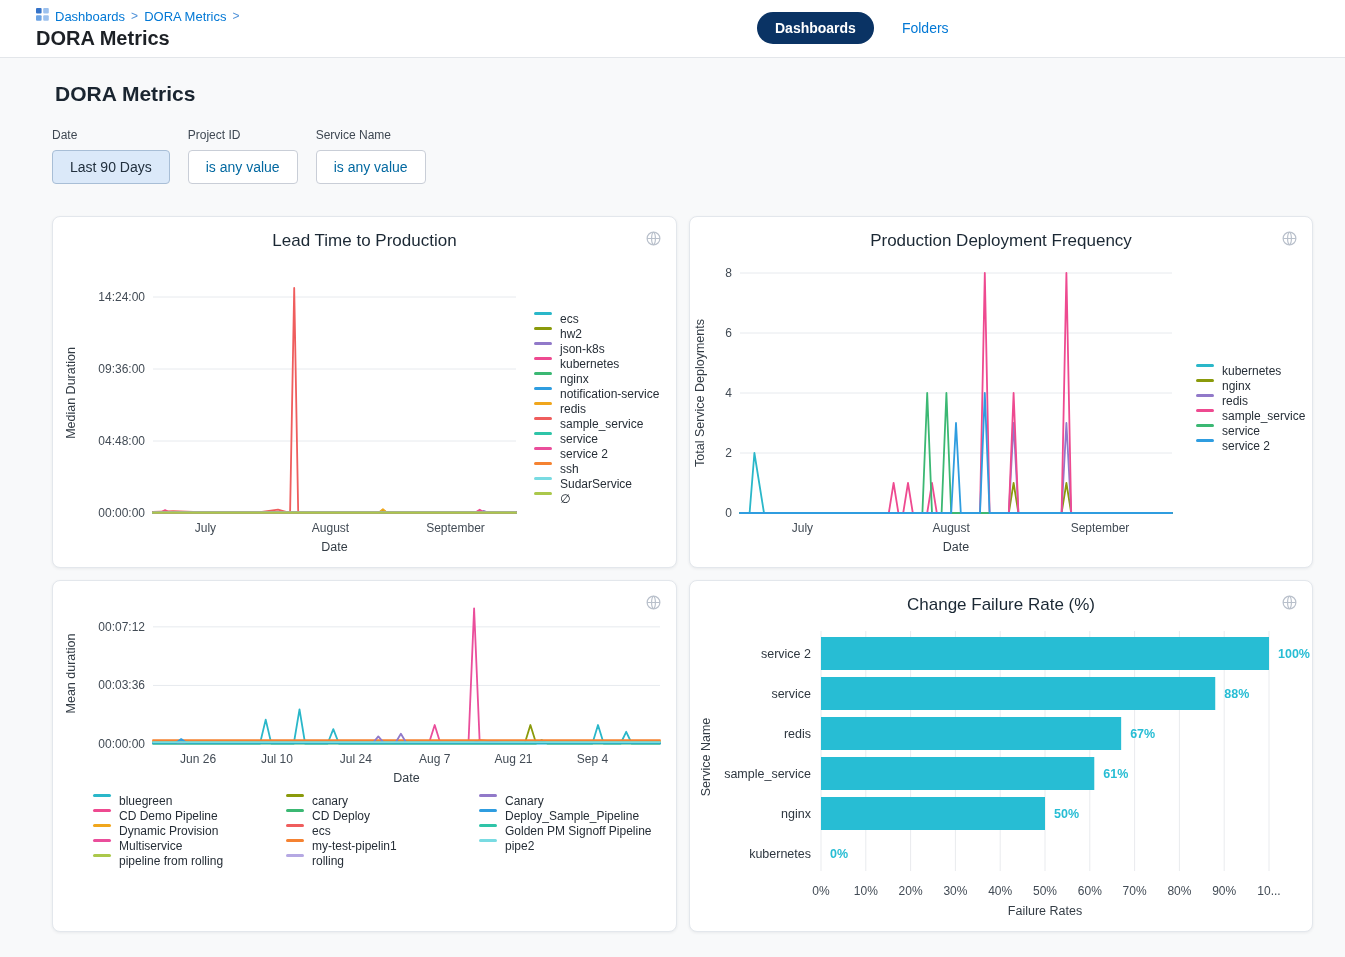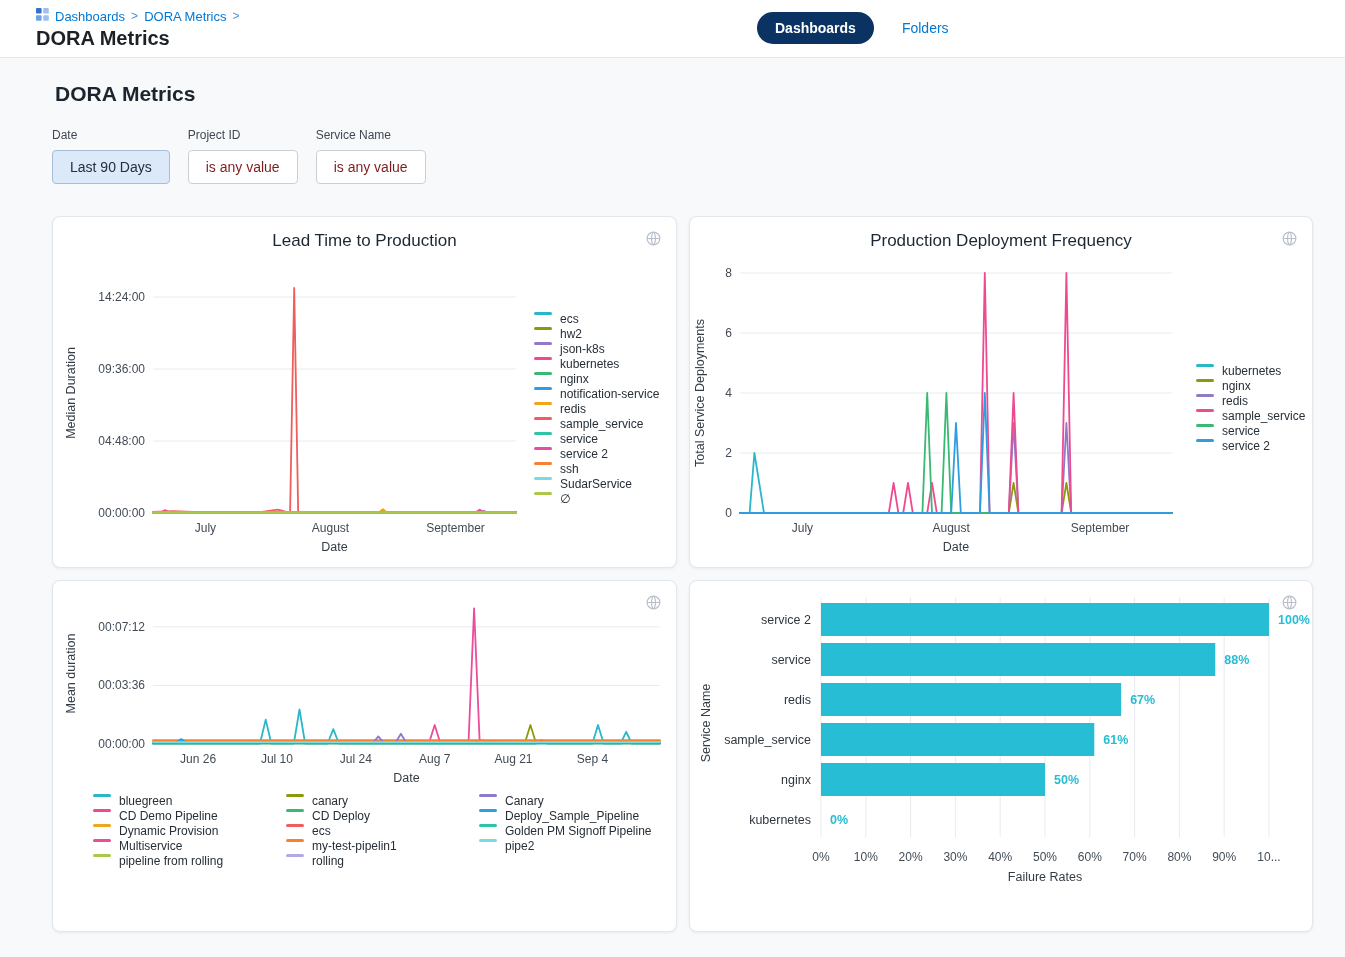--- a/index.html
+++ b/index.html
@@ -16,21 +16,21 @@
   .pill { background:#0a3364; color:#ffffff; border:none; border-radius:17px; padding:8px 18px;
           font-size:14px; font-weight:600; font-family:inherit; cursor:pointer; }
   .tab-link { background:none; border:none; color:#0278d5; font-size:14px; font-weight:500; font-family:inherit; cursor:pointer; }
 
   
   .content { padding:24px 32px 12px 52px; }
   .dash-title { font-size:21px; font-weight:700; color:#1a2530; margin-left:3px; }
   .filters { display:flex; gap:18px; margin-top:22px; }
   .filter label { display:block; font-size:12px; color:#3f4852; margin-bottom:8px; }
   .filter-box { min-width:104px; text-align:center; padding:8px 17px; font-size:14px; font-family:inherit;
-    border-radius:4px; border:1px solid #c9ced7; background:#ffffff; color:#7f1d1d; cursor:pointer; }
+    border-radius:4px; border:1px solid #c9ced7; background:#ffffff; color:#0369a1; cursor:pointer; }
   .filter-box.applied { background:#dbe9f9; border-color:#a8bed6; color:#22303e; }
 
   .grid { display:grid; grid-template-columns:625px 624px; grid-auto-rows:352px; gap:12px; margin-top:32px; }
   .panel { position:relative; background:#ffffff; border:1px solid #e3e7ec; border-radius:8px;
            box-shadow:0 1px 3px rgba(30,40,60,.07); overflow:hidden; }
   .panel-title { margin-top:14px; text-align:center; font-size:17px; font-weight:500; color:#1b2834; }
   .globe { position:absolute; top:13px; right:14px; cursor:pointer; line-height:0; }
 
   .panel-body { display:flex; margin-top:2px; }
   .legend-right { display:flex; flex-direction:column; justify-content:center; padding-left:16px; }
@@ -350,20 +350,21 @@
               <div class="li">
                 <span class="sw" style="background: rgb(121, 219, 226);"></span>
                 <span class="lt">pipe2</span>
               </div>
             </div>
           </div>
       </div>
     </section>
 
     <section class="panel">
+      <div class="panel-title">Change Failure Rate (%)</div>
       <span class="globe">
         <svg width="17" height="17" viewBox="0 0 24 24" fill="none" stroke="#b9c0cb" stroke-width="1.7">
           <circle cx="12" cy="12" r="9"></circle>
             <path d="M3 12h18"></path>
             <path d="M12 3c-3.6 2.6-3.6 15.4 0 18"></path>
             <path d="M12 3c3.6 2.6 3.6 15.4 0 18"></path>
         </svg>
       </span>
       <div style="margin-top:2px">
         <div id="chart3"><svg width="623" height="308" viewBox="0 0 623 308">

